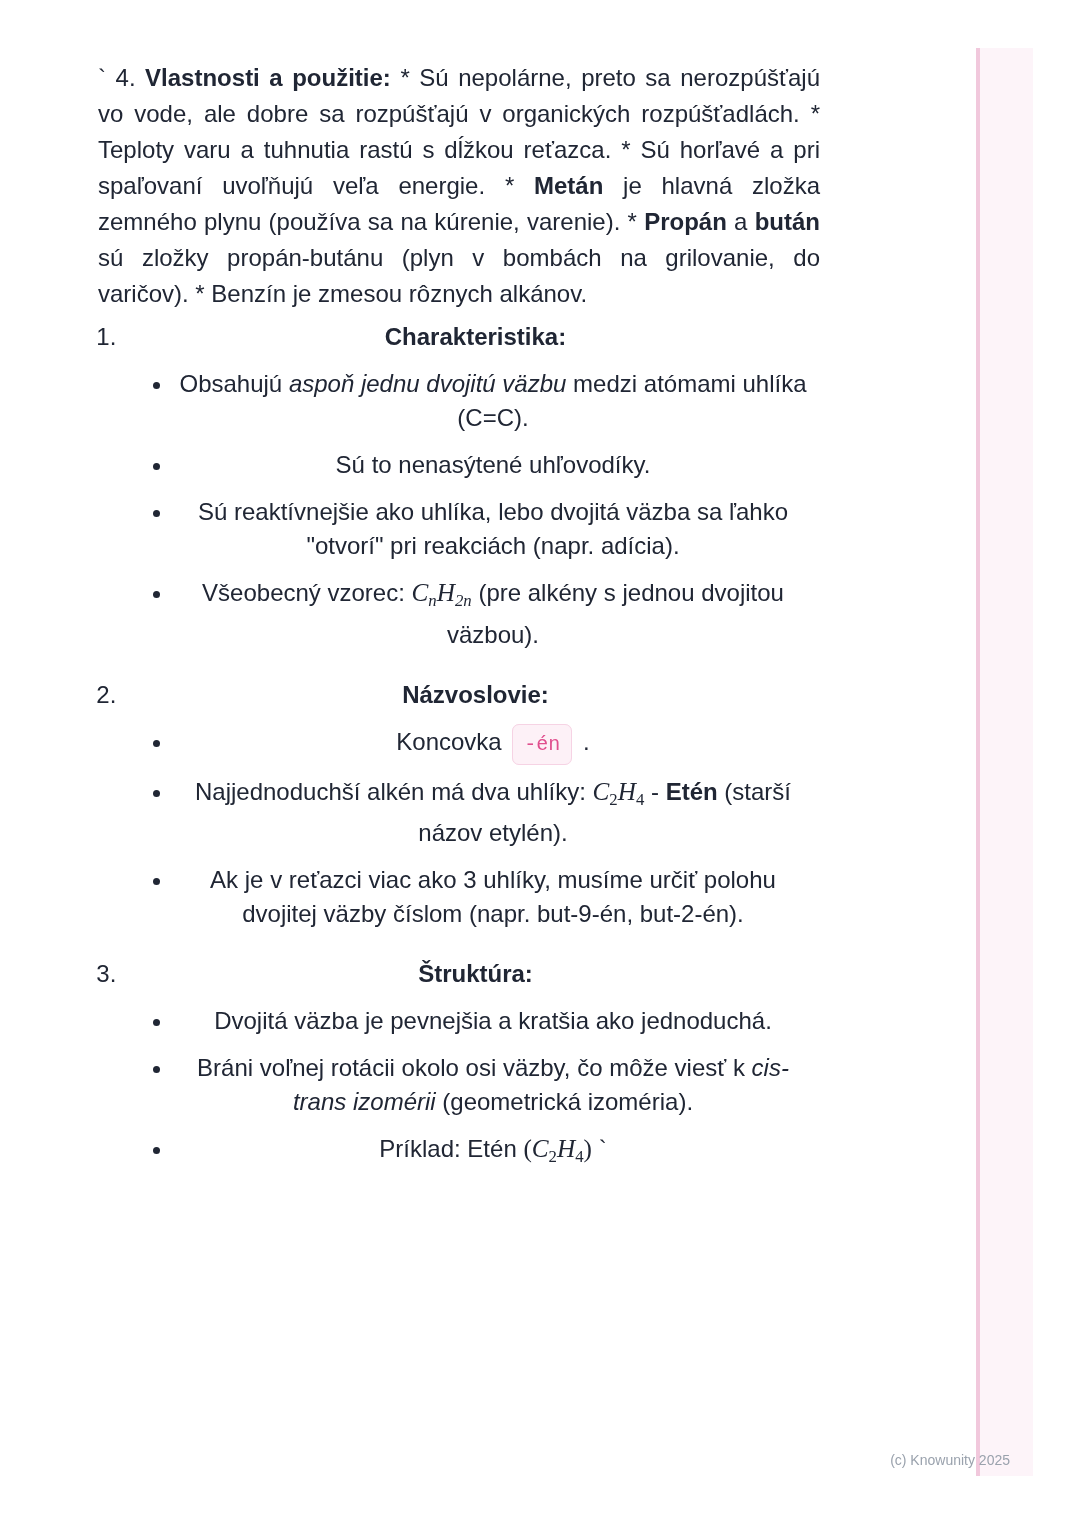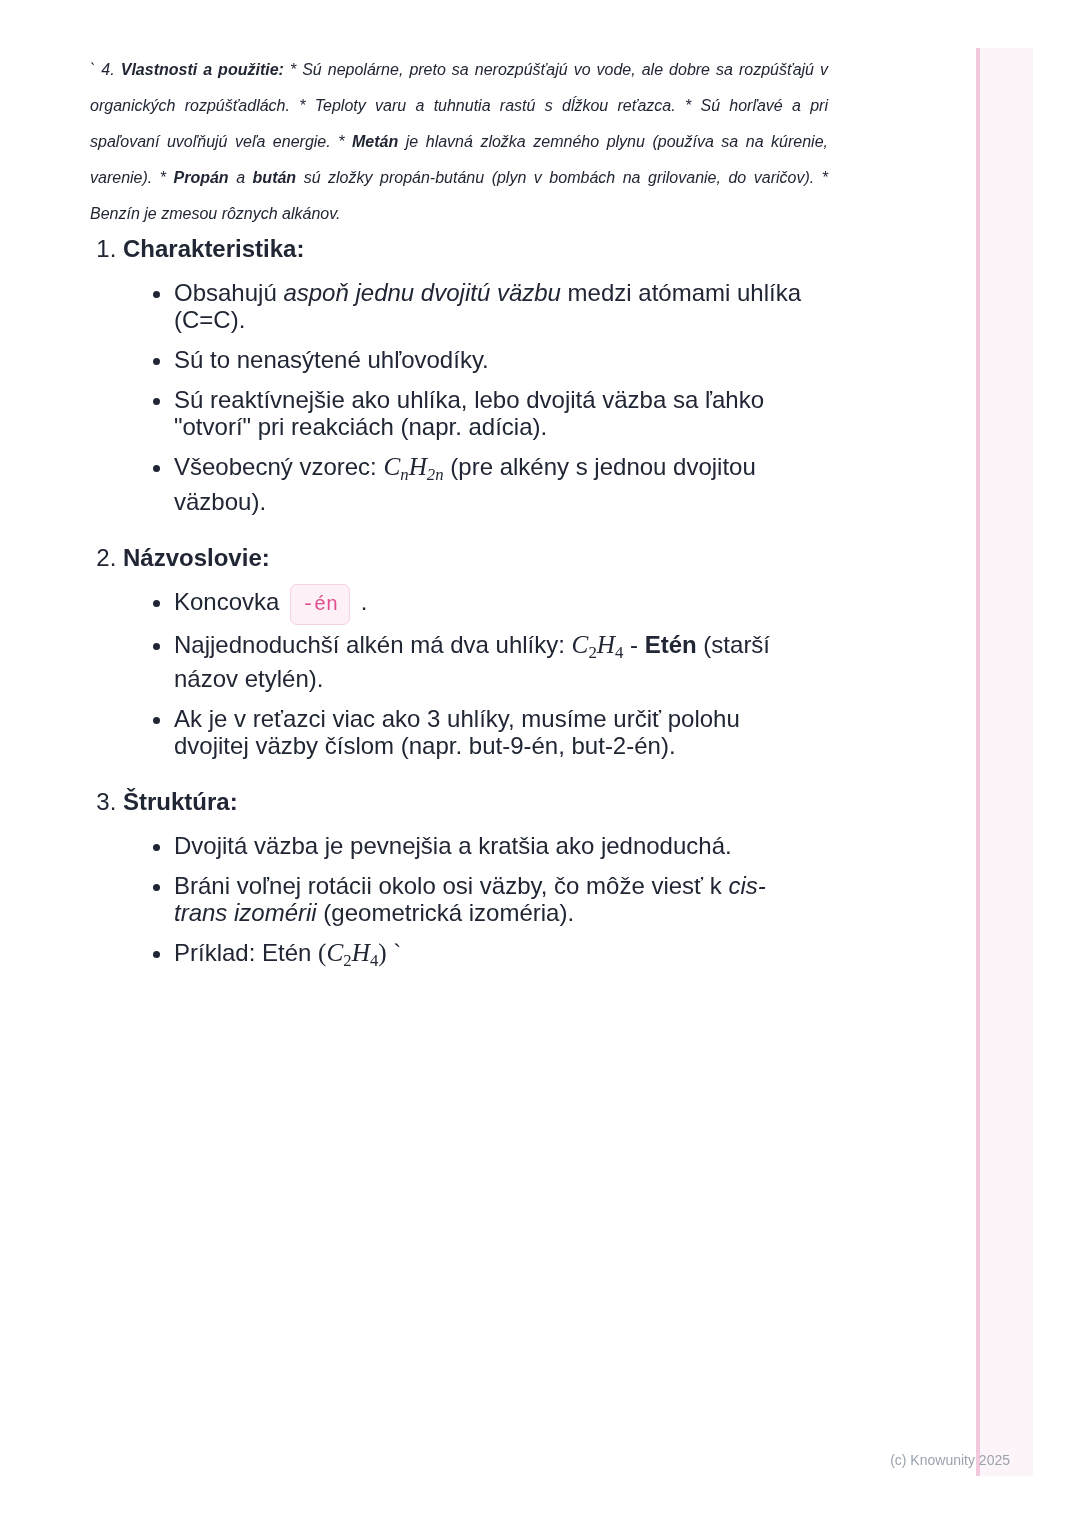--- a/index.html
+++ b/index.html
@@ -28,54 +28,54 @@
     left:980px;top:48px;
     width:53px;height:1428px;
     background:var(--strip_panel,#fdf4f9);
   }
   .content{
     position:absolute;
     left:90px;top:52px;
     width:738px;
   }
   .intro{
-    margin:0;
-    font-size:16px;
+    margin:8px;
+    font-size:24px;
     line-height:36px;
     text-align:justify;
-    font-style:italic;
   }
   .heading{
     margin:30px 0 26px 0;
     font-size:30px;
     line-height:36px;
     font-weight:700;
     color:var(--heading_pink,#f8d7e6);
     letter-spacing:0.2px;
   }
   ol.sections{
     margin:0;
     padding-left:33px;
     font-size:24px;
     line-height:34px;
     list-style:decimal;
+    text-align:center;
   }
   ol.sections > li{
     margin-bottom:26px;
     padding-left:0;
   }
   .section-title{font-weight:700;}
   ul.bullets{
     margin:8px 0 0 0;
     padding-left:35px;
     list-style:disc;
   }
   ul.bullets > li{
     margin:13px 16px;
-    line-height:27px;
+    line-height:34px;
   }
   
   .run-b{font-weight:700;}
   .run-i{font-style:italic;}
   .run-m{
     font-family:"Liberation Serif","DejaVu Serif",serif;
     font-style:italic;
     font-size:1.05em;
   }
   .run-mup{

